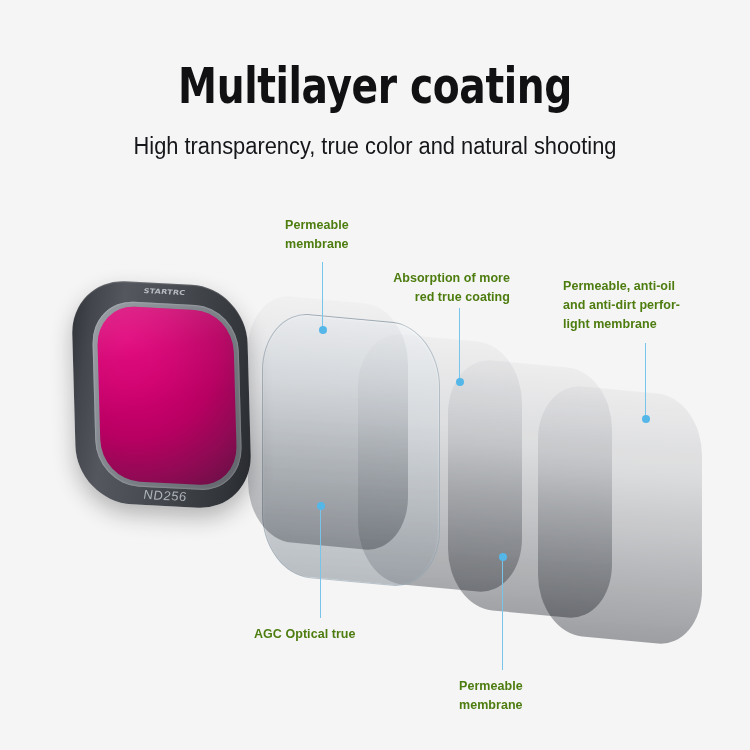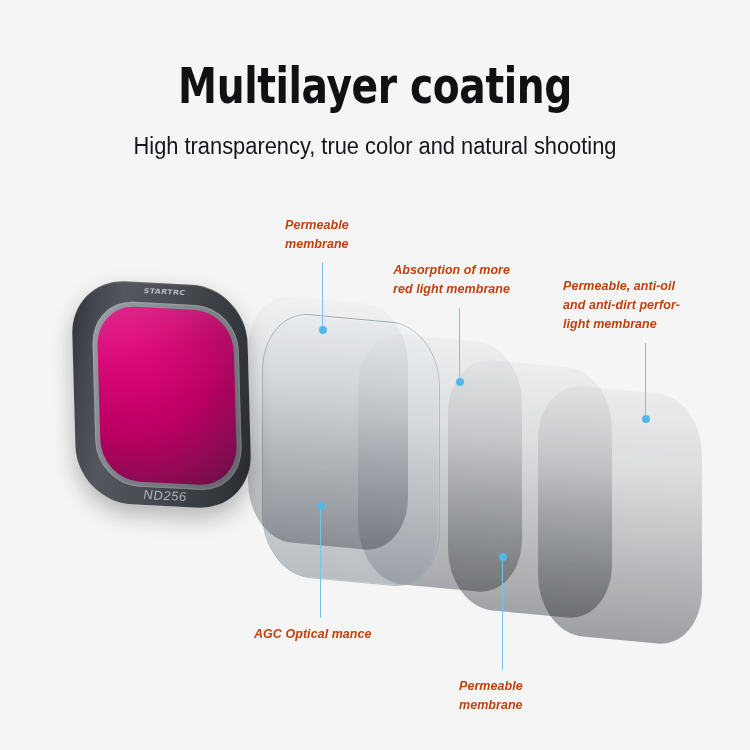--- a/index.html
+++ b/index.html
@@ -172,24 +172,23 @@
   .connector.down .dot { bottom: 0; }
   .connector.up   .dot { top: 0; }
 
   
   .label {
     position: absolute;
     font-family: "Liberation Sans", sans-serif;
     font-weight: 700;
     font-size: 12.5px;
     line-height: 19px;
-    color: #c2410c;
+    color: #4d7c0f;
     white-space: nowrap;
     letter-spacing: 0.05px;
-    font-style: italic;
   }
   .label.right { text-align: right; }
   .label.left  { text-align: left; }
 </style>
 </head>
 <body>
 
 <div id="stage">
 
   <div id="title">Multilayer coating</div>
@@ -272,33 +271,33 @@
   <div class="connector up" style="left:498px; top:553px; height:117px;">
     <div class="line"></div>
     <div class="dot"></div>
   </div>
 
   <div class="label left" style="left:285px; top:216px;">
     <div>Permeable</div>
     <div>membrane</div>
   </div>
 
-  <div class="label right" style="left:330px; top:261px; width:180px;">
+  <div class="label right" style="left:330px; top:269px; width:180px;">
     <div>Absorption of more</div>
-    <div>red light membrane</div>
+    <div>red true coating</div>
   </div>
 
   <div class="label left" style="left:563px; top:277px;">
     <div>Permeable, anti-oil</div>
     <div>and anti-dirt perfor-</div>
     <div>light membrane</div>
   </div>
 
   <div class="label left" style="left:254px; top:625px;">
-    <div>AGC Optical mance</div>
+    <div>AGC Optical true</div>
   </div>
 
   <div class="label left" style="left:459px; top:677px;">
     <div>Permeable</div>
     <div>membrane</div>
   </div>
 
 </div>
 
 </body></html>

